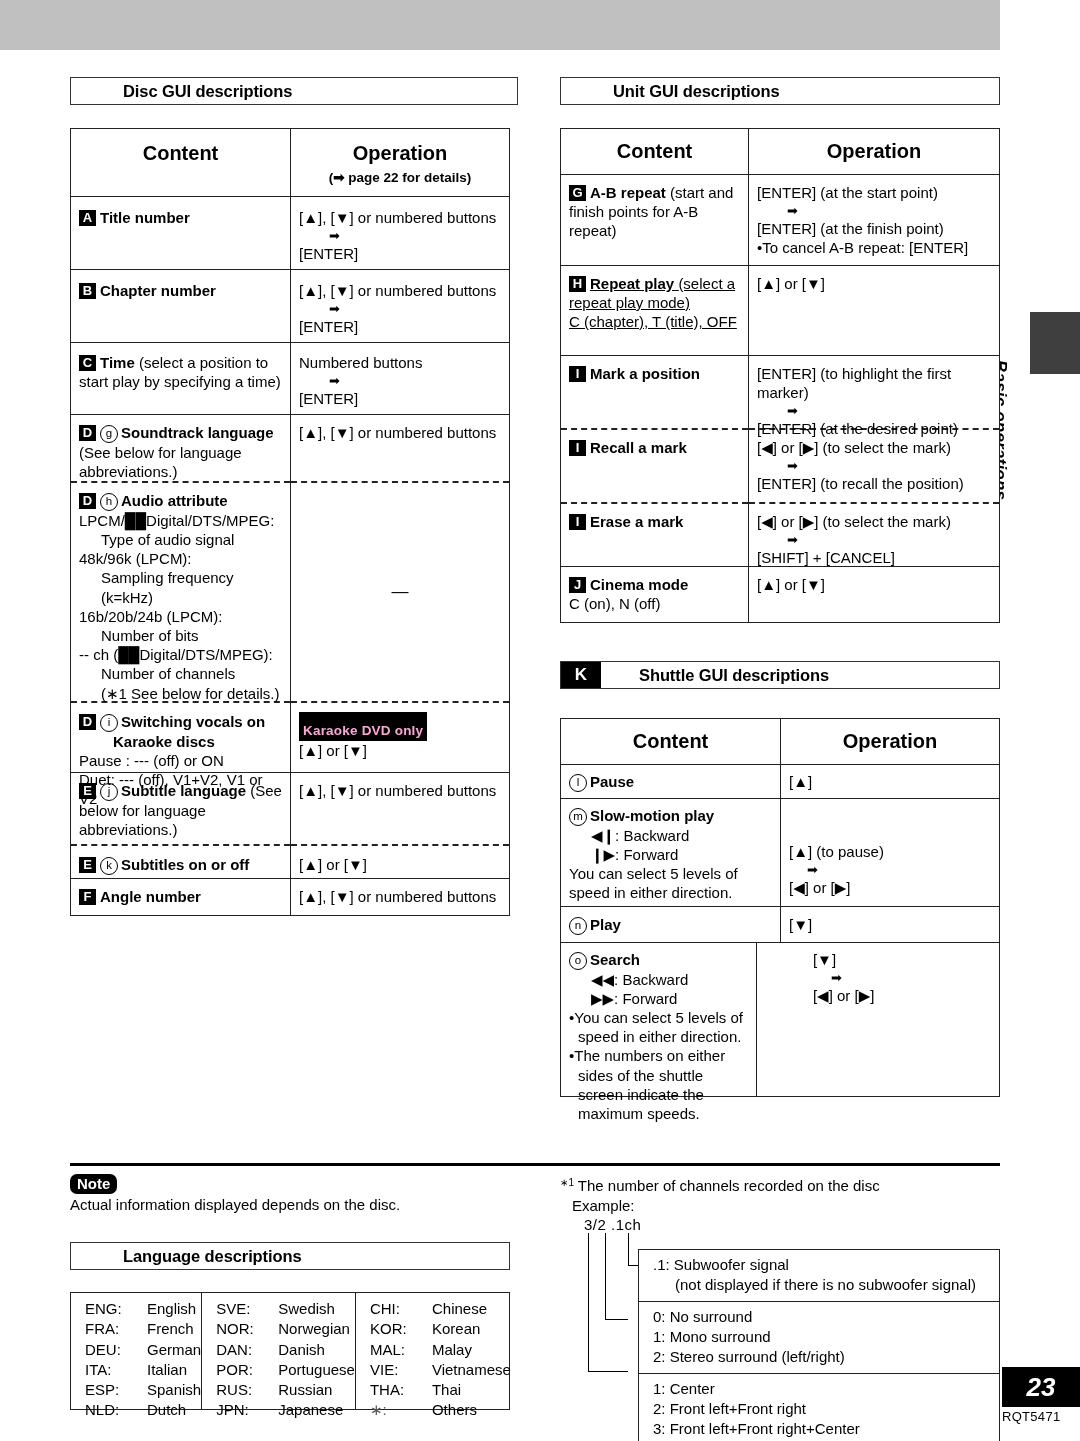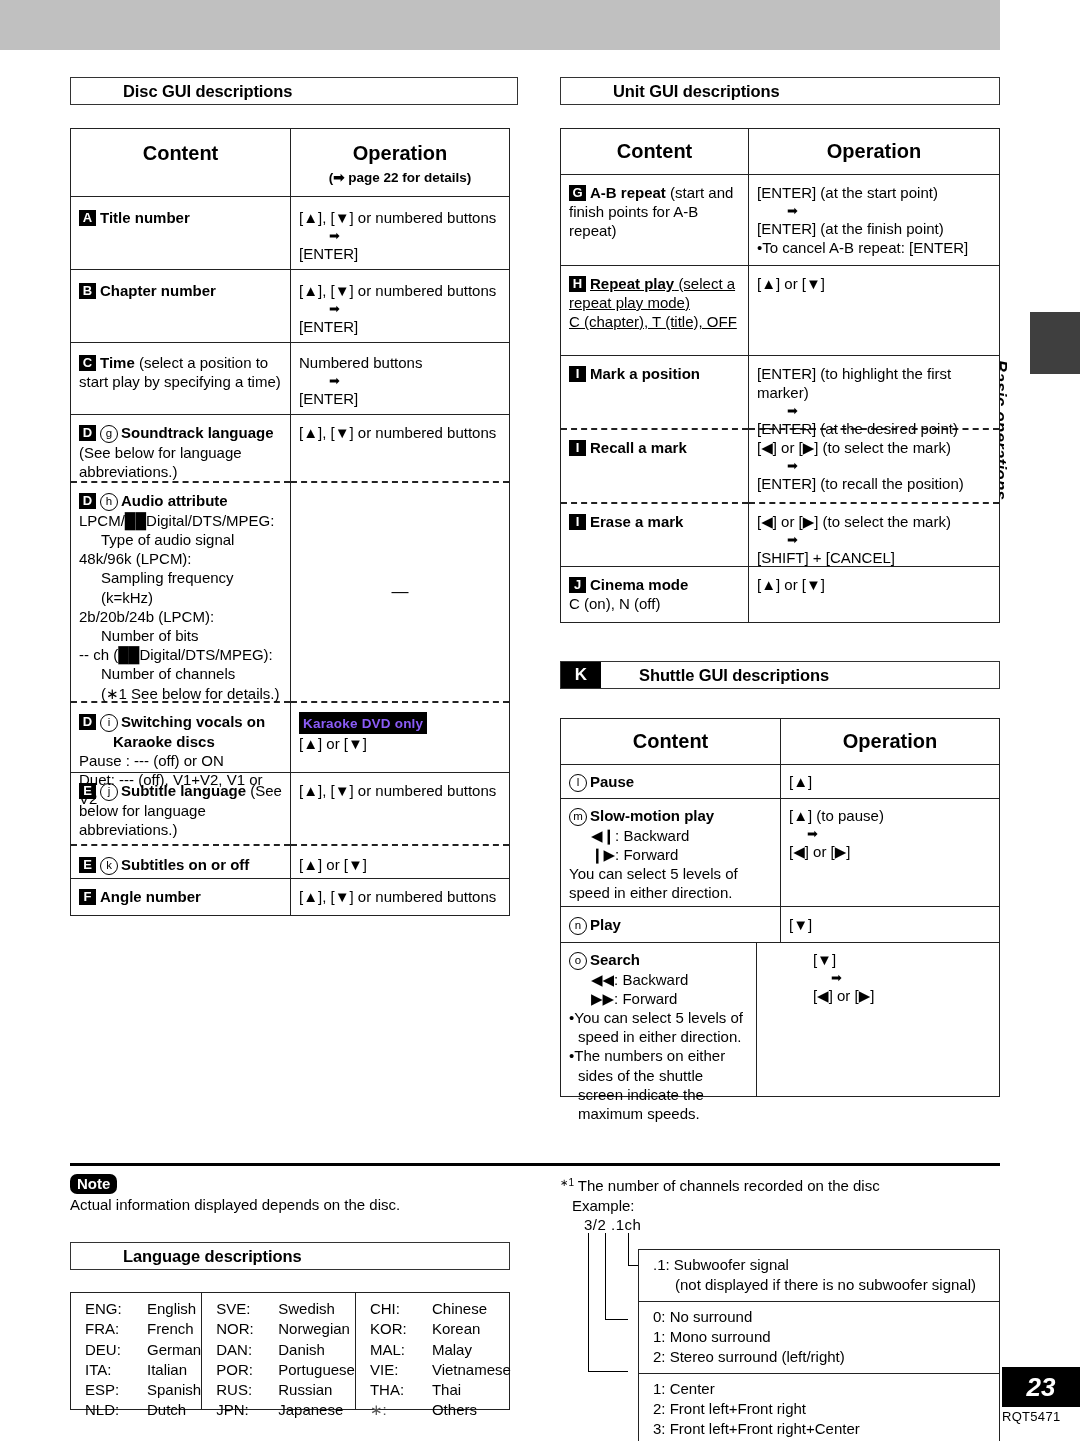--- a/index.html
+++ b/index.html
@@ -46,22 +46,22 @@
   .hdr .sub{font-size:13.5px;font-weight:bold;display:block;margin-top:2px;}
 
   
   .lb{display:inline-block;background:#000;color:#fff;font-weight:bold;font-size:13px;
       width:17px;height:16px;line-height:16px;text-align:center;vertical-align:1px;margin-right:4px;}
   
   .cl{display:inline-block;border:1.3px solid #000;border-radius:50%;width:16px;height:16px;
       line-height:14px;text-align:center;font-size:11.5px;vertical-align:1px;margin-right:3px;font-weight:normal;}
   .b{font-weight:bold;}
   .arrowdown{display:block;text-align:left;padding-left:30px;font-size:13px;line-height:1;margin:2px 0 2px 0;}
-  .karaoke-tag{display:inline-block;background:#000;color:#8b5cf6;font-weight:bold;font-size:13.5px;
-      padding:3px 4px 2px 4px;letter-spacing:.2px;}
+  .karaoke-tag{display:inline-block;background:#000;color:#f9a8d4;font-weight:bold;font-size:13.5px;
+      padding:10px 4px 2px 4px;letter-spacing:.2px;}
   .ind{padding-left:22px;display:block;}
   .ind2{padding-left:34px;display:block;}
   .bul{display:block;text-indent:-9px;padding-left:9px;}
 
   
   .noterule{position:absolute;background:#000;}
   .note-tag{position:absolute;background:#000;color:#fff;font-weight:bold;font-size:15px;
     padding:1px 7px 2px 7px;}
   .note-text{position:absolute;font-size:15px;}
 
@@ -151,21 +151,21 @@
 
         <div class="dashsep"></div>
 
         <div style="padding:8px 8px 8px 8px;height:218px;box-sizing:border-box;">
           <span class="lb">D</span><span class="cl">h</span><span class="b">Audio attribute</span>
           <span style="display:block">LPCM/██Digital/DTS/MPEG:</span>
           <span class="ind">Type of audio signal</span>
           <span style="display:block">48k/96k (LPCM):</span>
           <span class="ind">Sampling frequency</span>
           <span class="ind">(k=kHz)</span>
-          <span style="display:block">2b/20b/24b (LPCM):</span>
+          <span style="display:block">16b/20b/24b (LPCM):</span>
           <span class="ind">Number of bits</span>
           <span style="display:block">-- ch (██Digital/DTS/MPEG):</span>
           <span class="ind">Number of channels</span>
           <span class="ind">(∗1 See below for details.)</span>
         </div>
 
         <div class="dashsep"></div>
 
         <div style="padding:9px 8px 8px 8px;box-sizing:border-box;">
           <span class="lb">D</span><span class="cl">i</span><span class="b">Switching vocals on</span>
@@ -325,21 +325,21 @@
       </div>
     </div>
 
     <div class="trow" style="height:108px;">
       <div class="cell c1" style="width:220px;padding-top:7px;">
         <span class="cl">m</span><span class="b">Slow-motion play</span>
         <span class="ind">◀❙:  Backward</span>
         <span class="ind">❙▶:  Forward</span>
         <span style="display:block">You can select 5 levels of speed in either direction.</span>
       </div>
-      <div class="cell" style="width:218px;padding-top:7px;">
+      <div class="cell" style="width:218px;padding-top:7px;margin-top:36px;">
         <span>[▲] (to pause)</span>
         <span class="arrowdown" style="padding-left:18px;">➡</span>
         <span>[◀] or [▶]</span>
       </div>
     </div>
 
     <div class="trow" style="height:36px;">
       <div class="cell c1" style="width:220px;padding-top:8px;">
         <span class="cl">n</span><span class="b">Play</span>
       </div>

